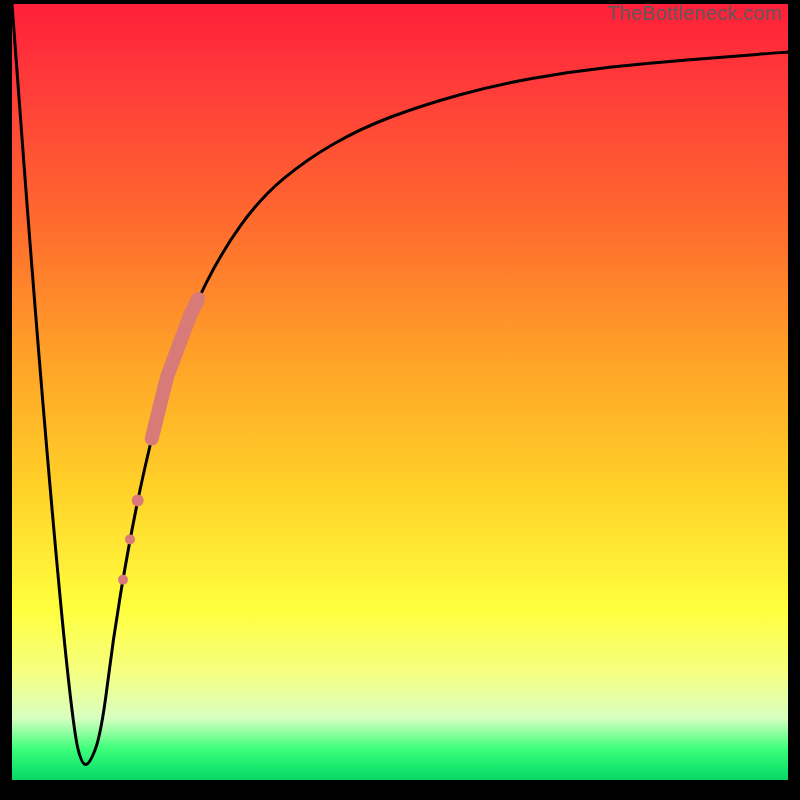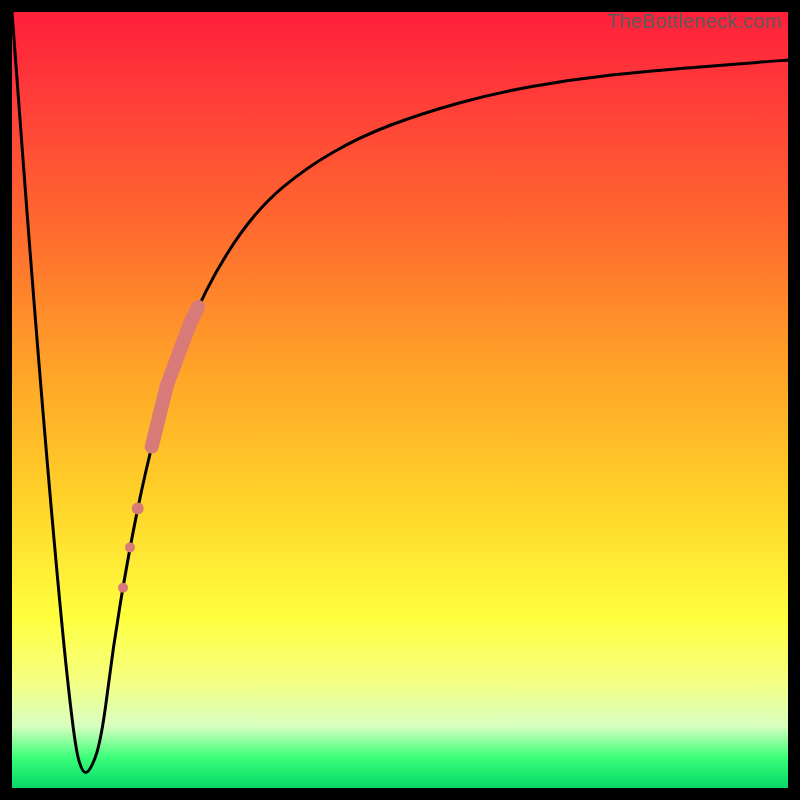--- a/index.html
+++ b/index.html
@@ -12,21 +12,21 @@
     overflow: hidden;
   }
   .stage {
     position: relative;
     width: 800px;
     height: 800px;
   }
   .plot-area {
     position: absolute;
     left: 12px;
-    top: 12px;
+    top: 4px;
     width: 776px;
     height: 776px;
     background: linear-gradient(
       to bottom,
       #ff1f3a 0%,
       #ff3a3a 10%,
       #ff6a2e 28%,
       #ffa028 45%,
       #ffd028 62%,
       #ffff3e 78%,

